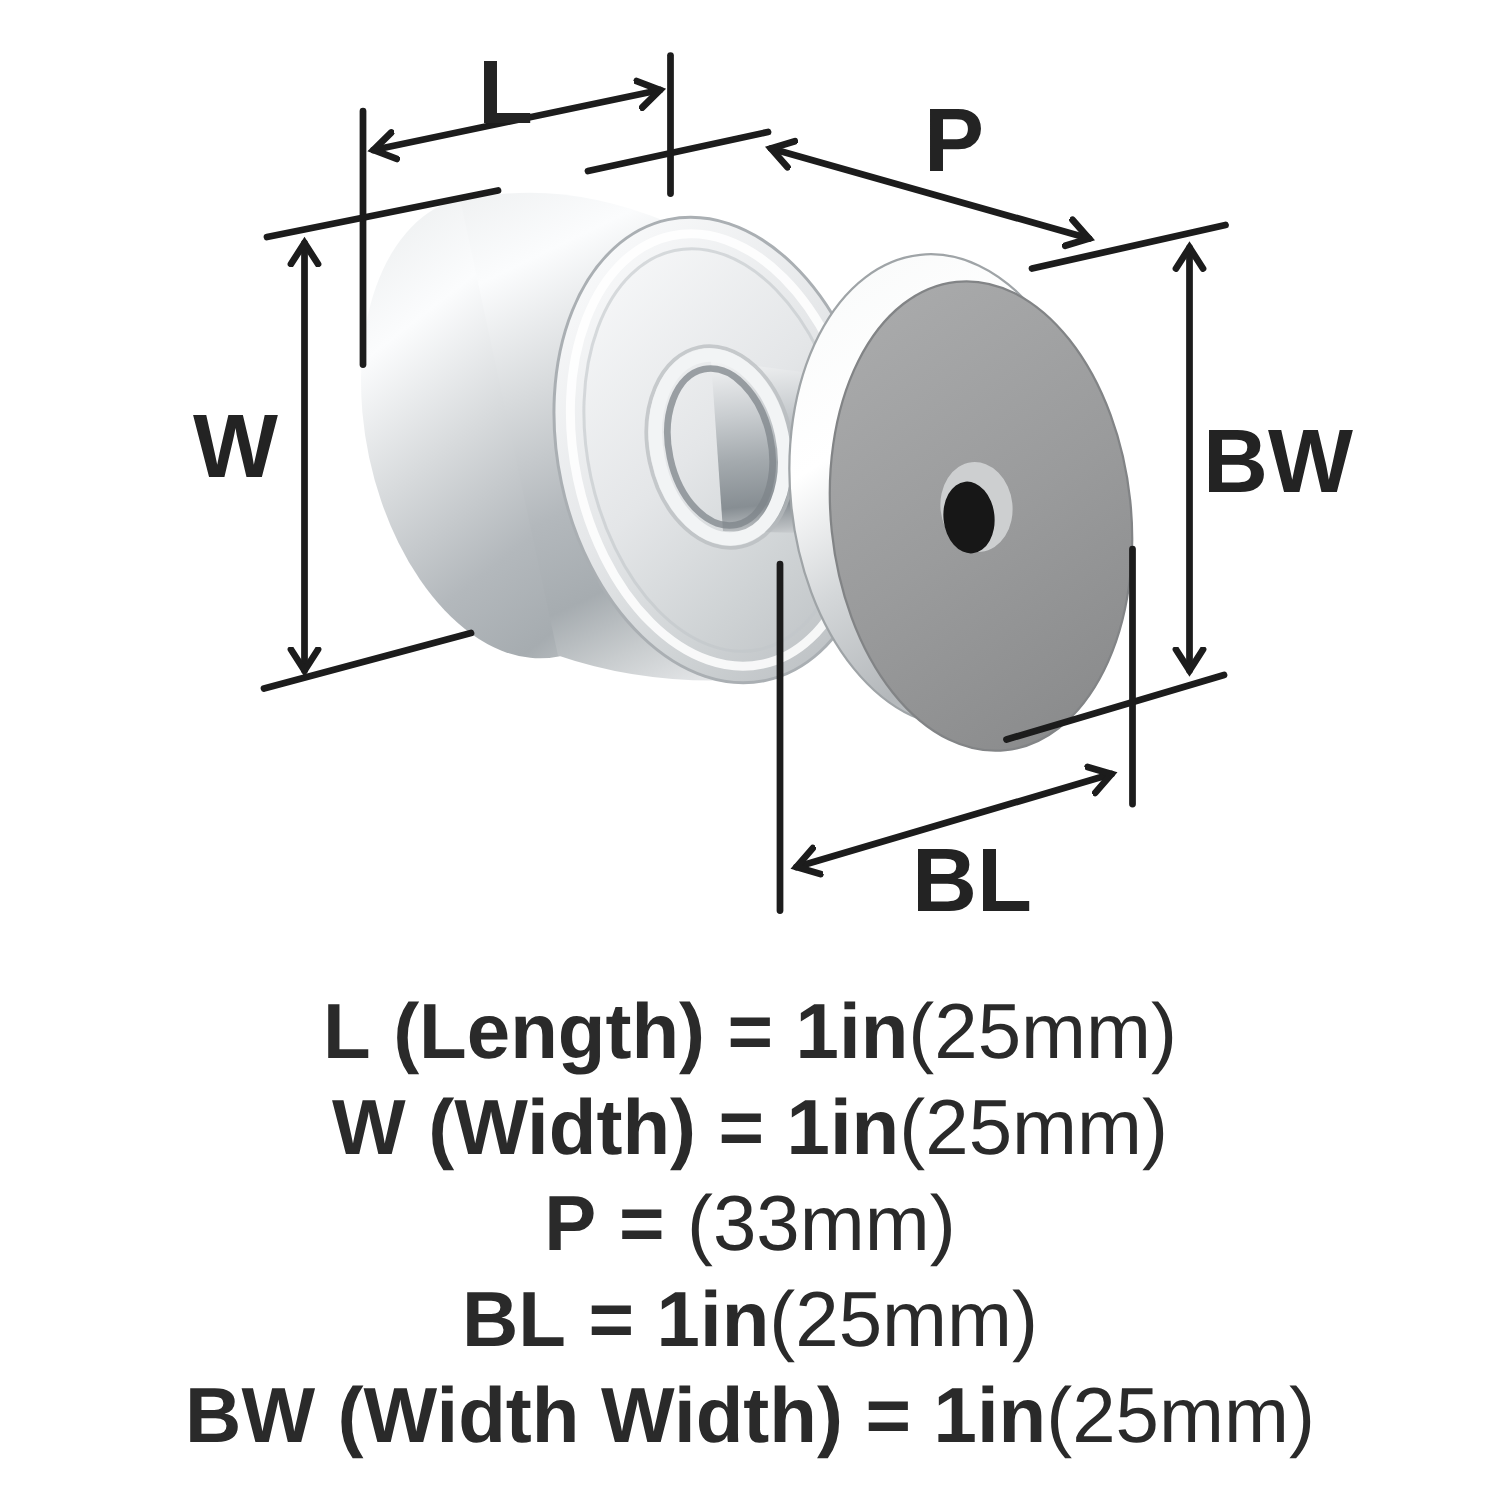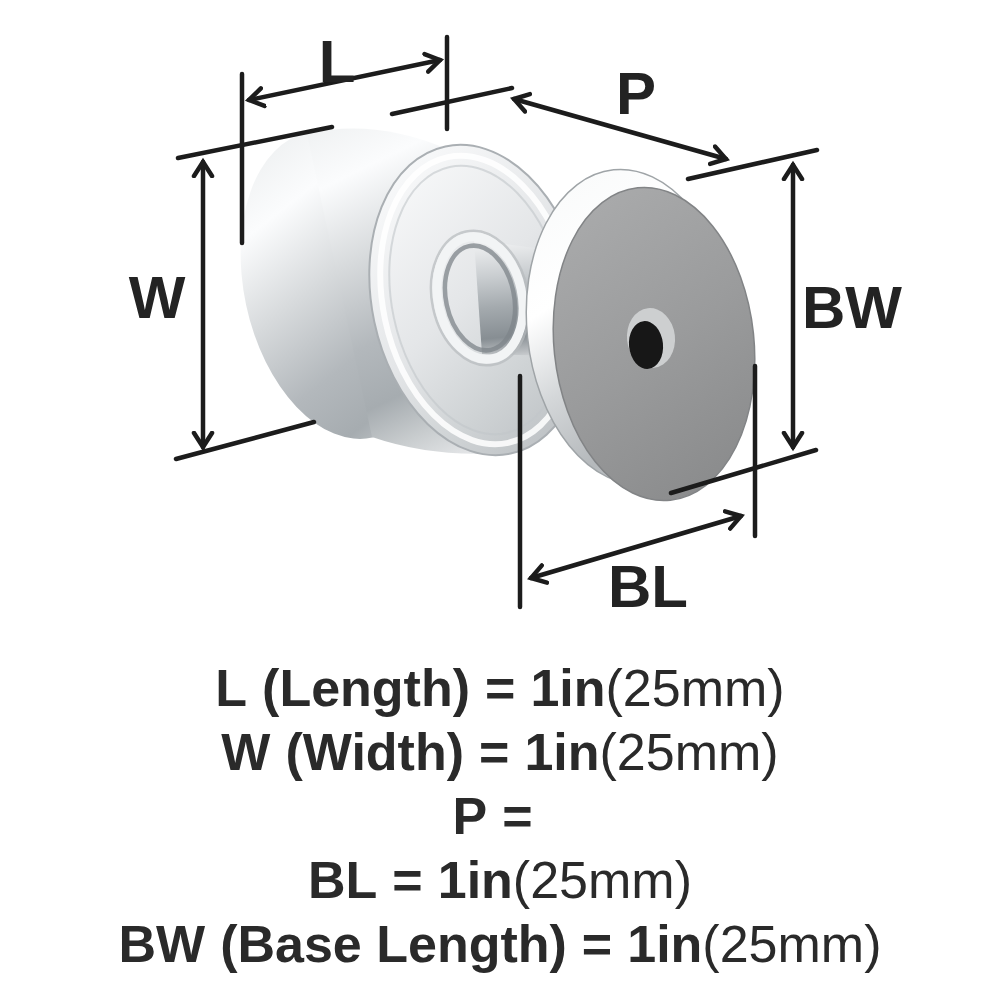--- a/index.html
+++ b/index.html
@@ -126,21 +126,21 @@
 </div>
 
 <div class="legend">
   <div class="legend-row">
     <span class="sym">L</span><span class="name">(Length)</span><span class="eq">=</span><span class="vin">1in</span><span class="vmm">(25mm)</span>
   </div>
   <div class="legend-row">
     <span class="sym">W</span><span class="name">(Width)</span><span class="eq">=</span><span class="vin">1in</span><span class="vmm">(25mm)</span>
   </div>
   <div class="legend-row">
-    <span class="sym">P</span><span class="eq">=</span>
+    <span class="sym">P</span><span class="eq">=</span><span class="vmm">(33mm)</span>
   </div>
   <div class="legend-row">
     <span class="sym">BL</span><span class="eq">=</span><span class="vin">1in</span><span class="vmm">(25mm)</span>
   </div>
   <div class="legend-row">
-    <span class="sym">BW</span><span class="name">(Base Length)</span><span class="eq">=</span><span class="vin">1in</span><span class="vmm">(25mm)</span>
+    <span class="sym">BW</span><span class="name">(Width Width)</span><span class="eq">=</span><span class="vin">1in</span><span class="vmm">(25mm)</span>
   </div>
 </div>
 
 </body></html>

